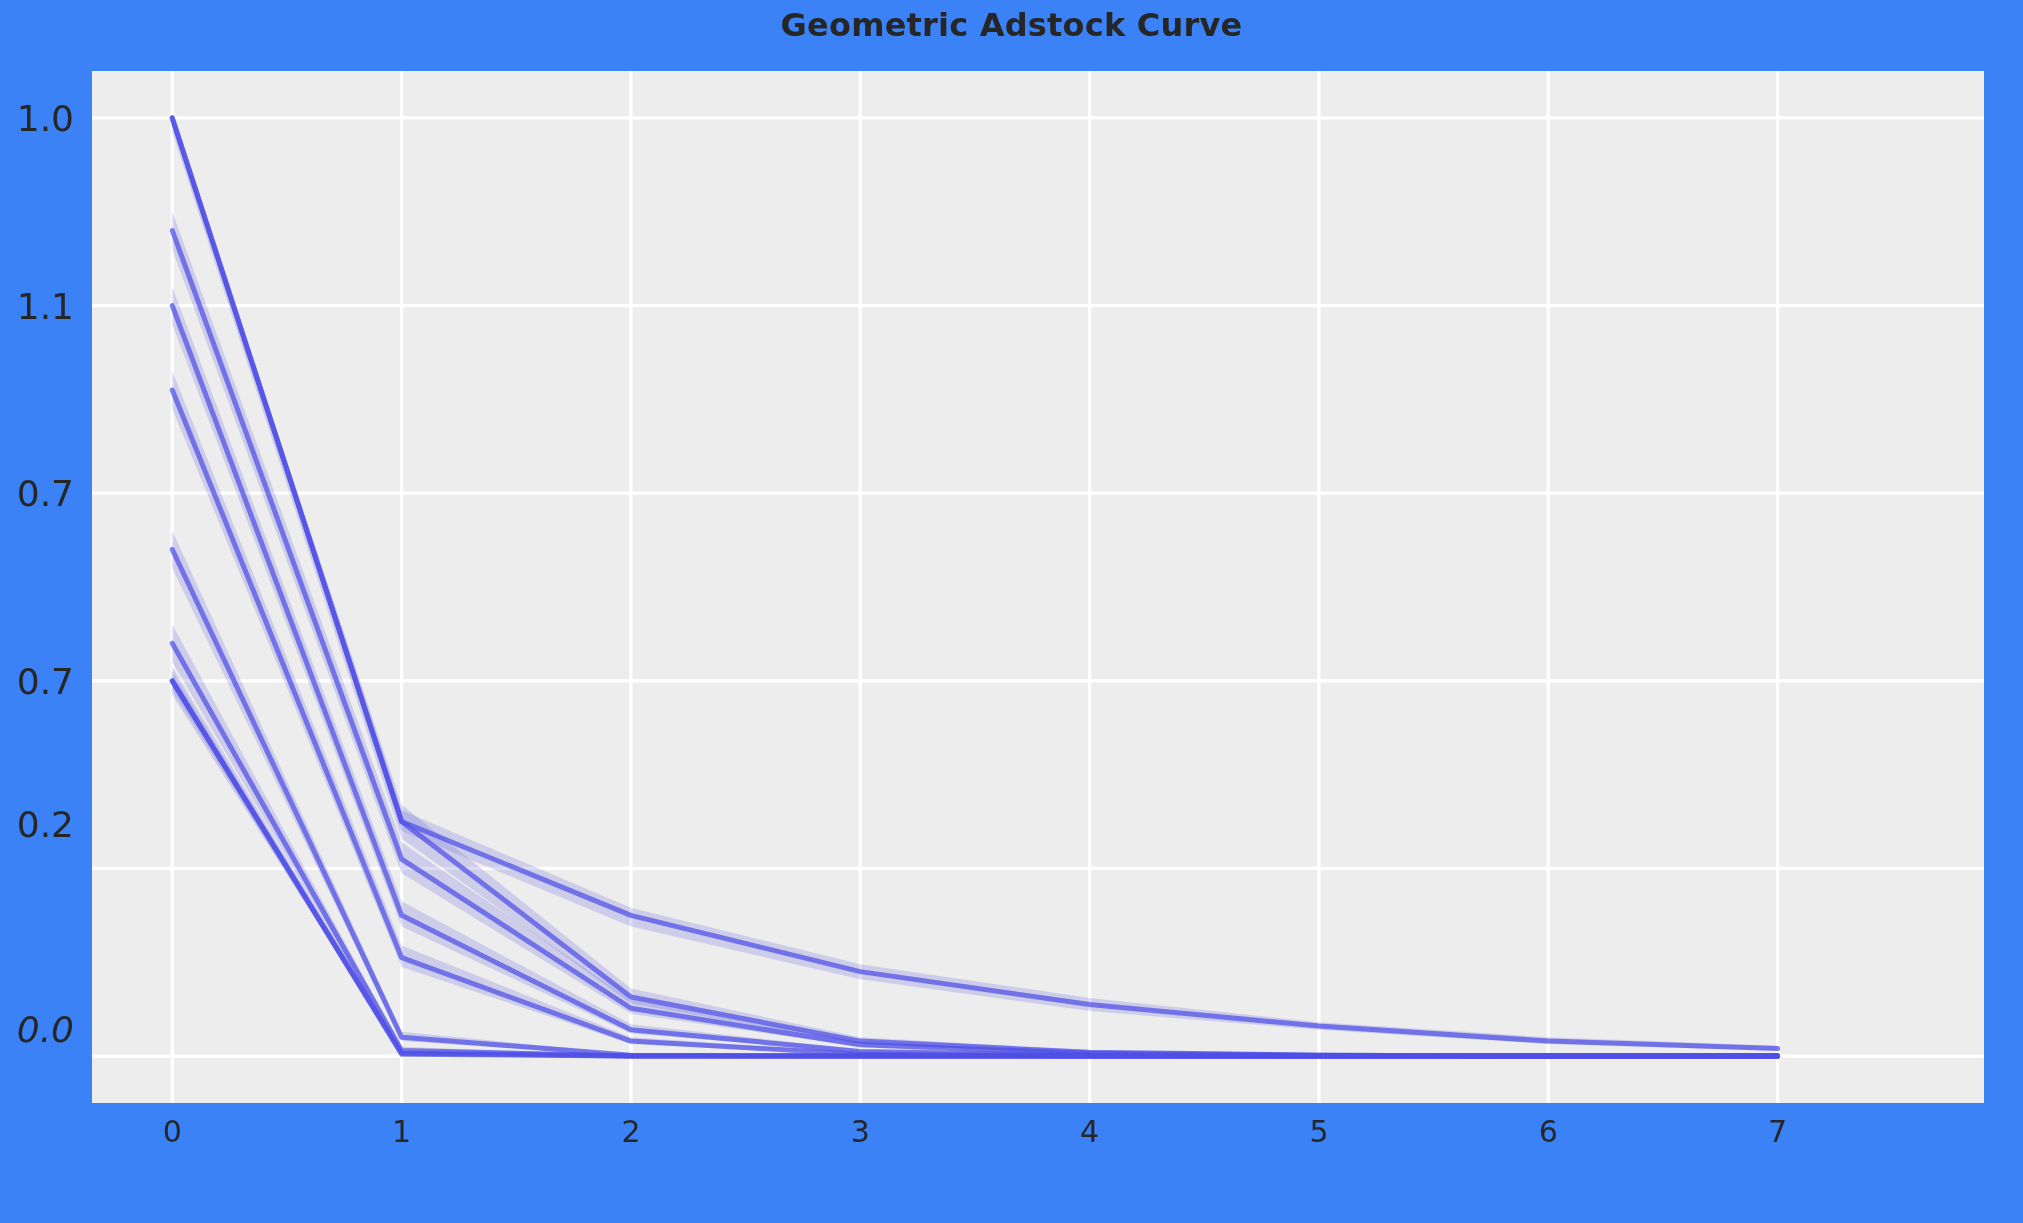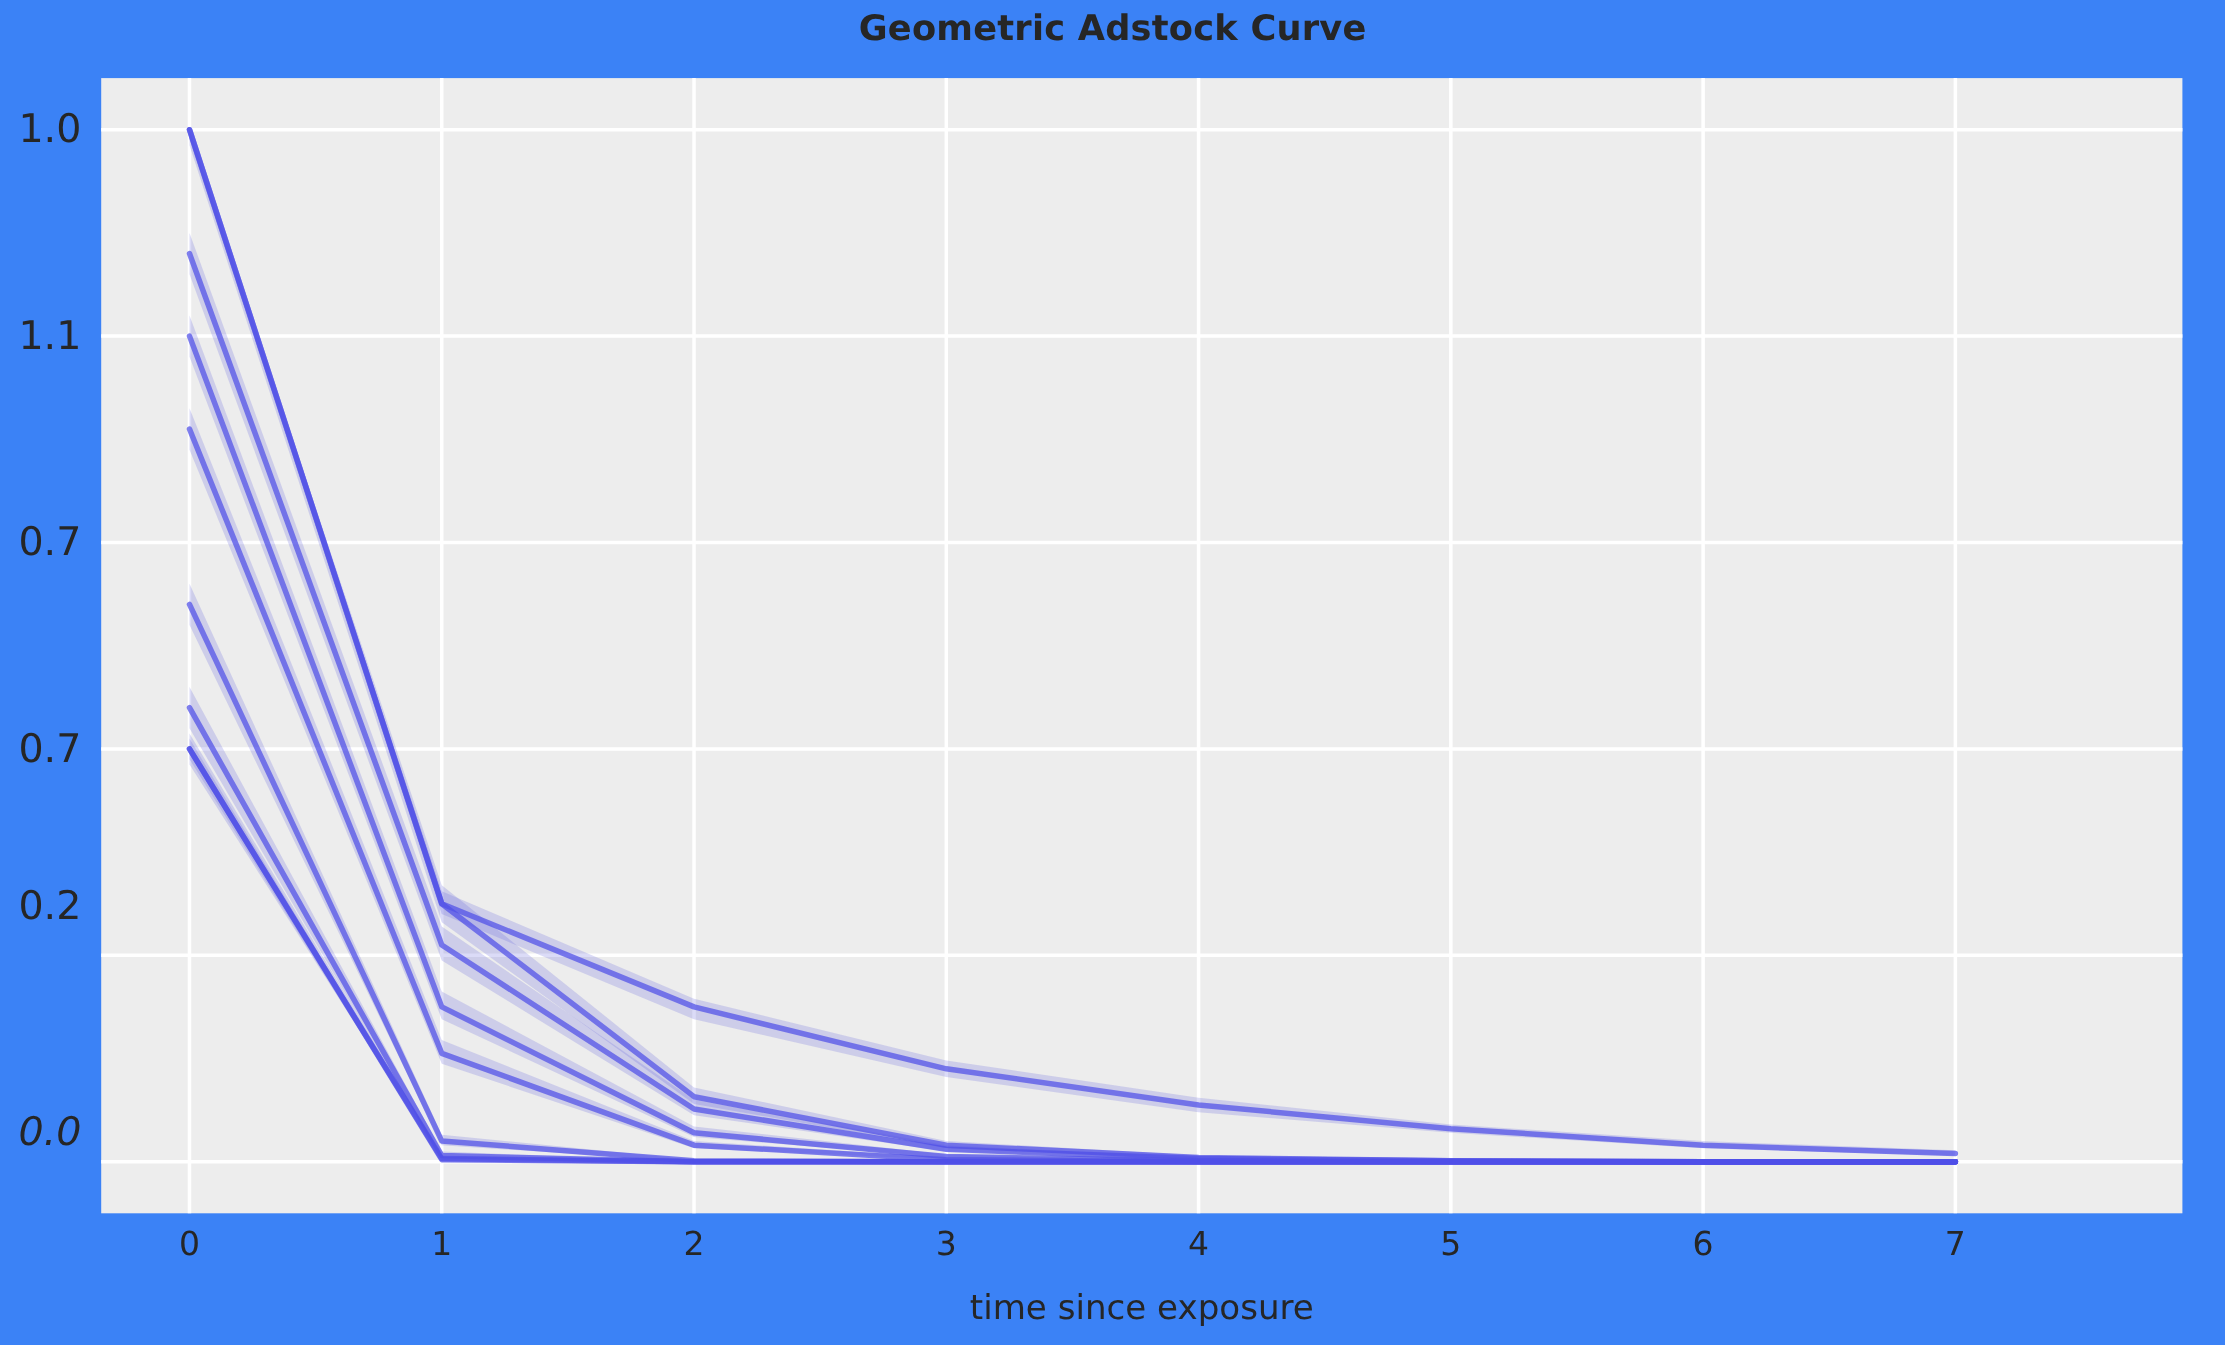--- a/index.html
+++ b/index.html
@@ -145,15 +145,14 @@
       <div class="xtick-label" style="left: 172.267px; top: 0px;">0</div>
       <div class="xtick-label" style="left: 401.6px; top: 0px;">1</div>
       <div class="xtick-label" style="left: 630.933px; top: 0px;">2</div>
       <div class="xtick-label" style="left: 860.267px; top: 0px;">3</div>
       <div class="xtick-label" style="left: 1089.6px; top: 0px;">4</div>
       <div class="xtick-label" style="left: 1318.93px; top: 0px;">5</div>
       <div class="xtick-label" style="left: 1548.27px; top: 0px;">6</div>
       <div class="xtick-label" style="left: 1777.6px; top: 0px;">7</div>
     </div>
 
-  <div id="xlabel">time since exposure</div>
 
 </div>
 
 </body></html>

